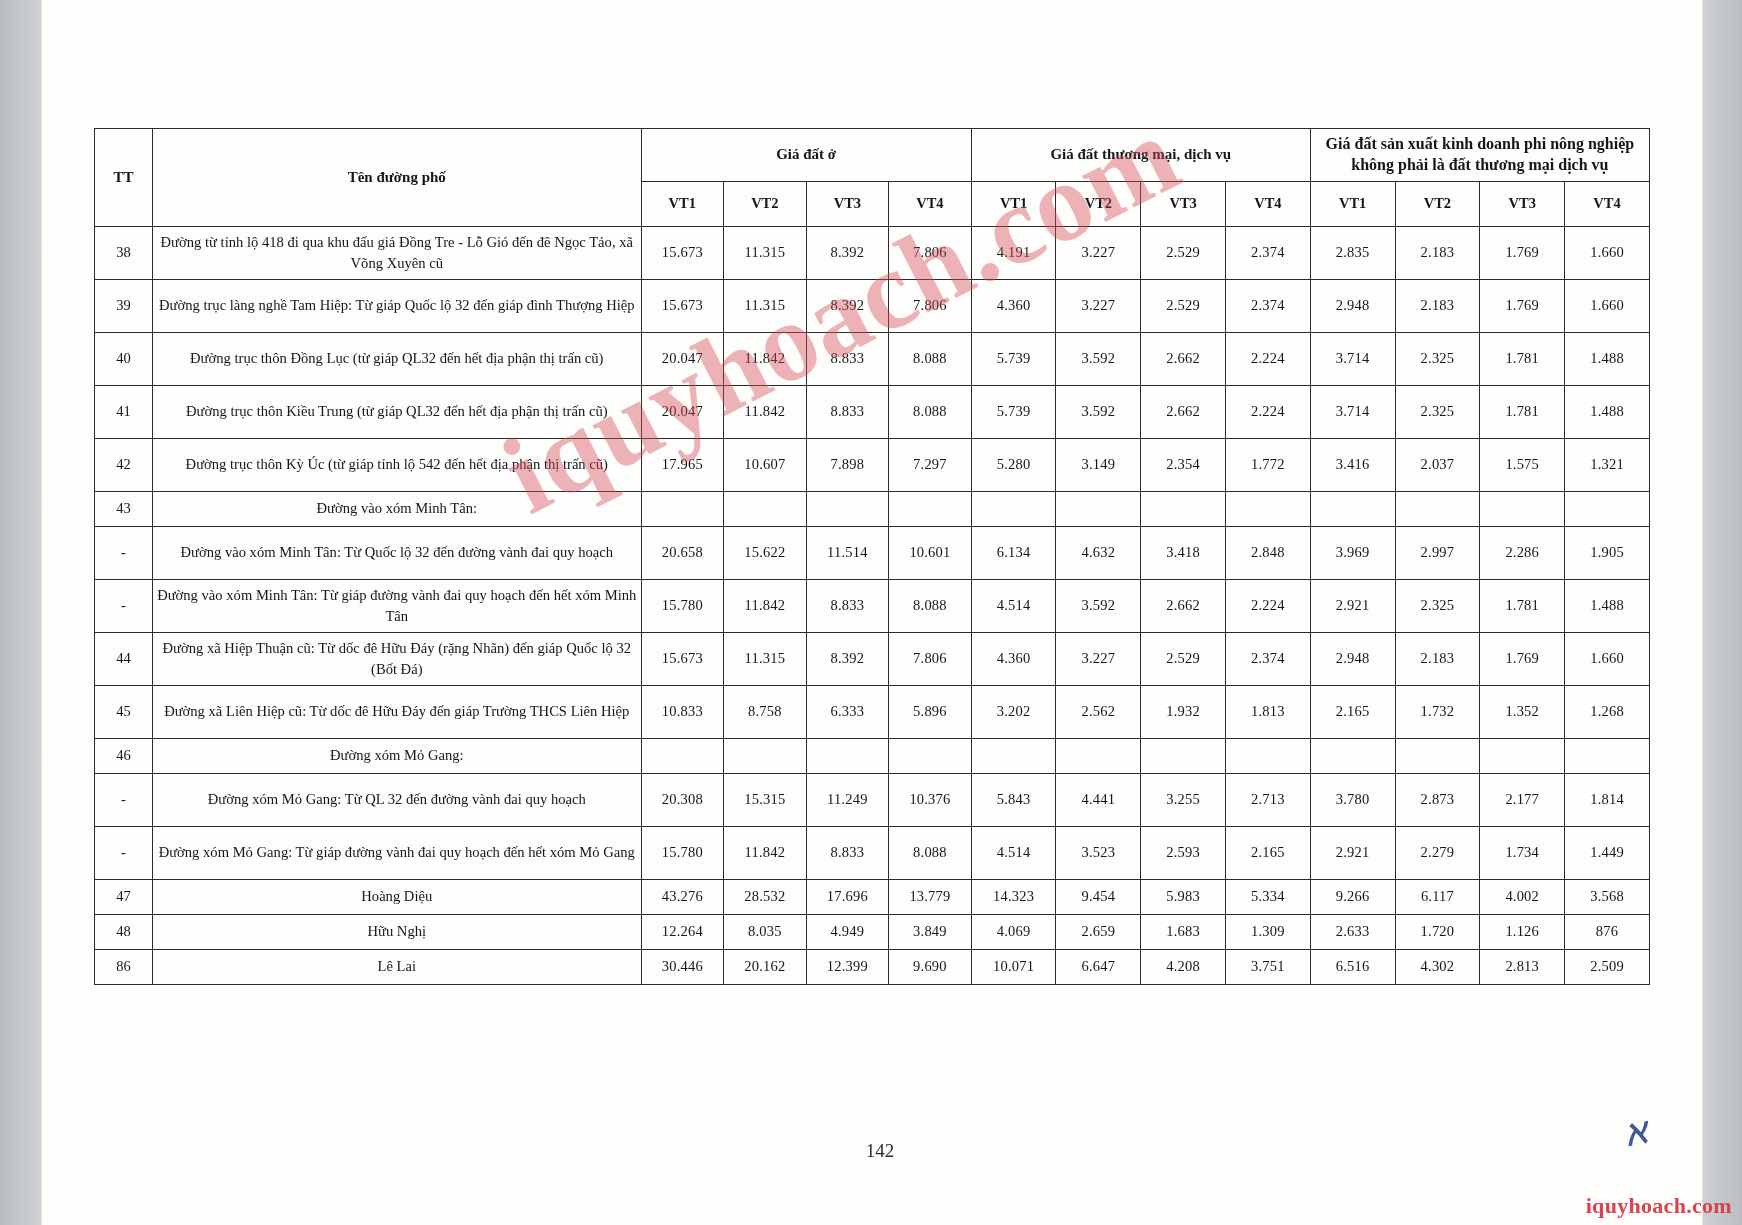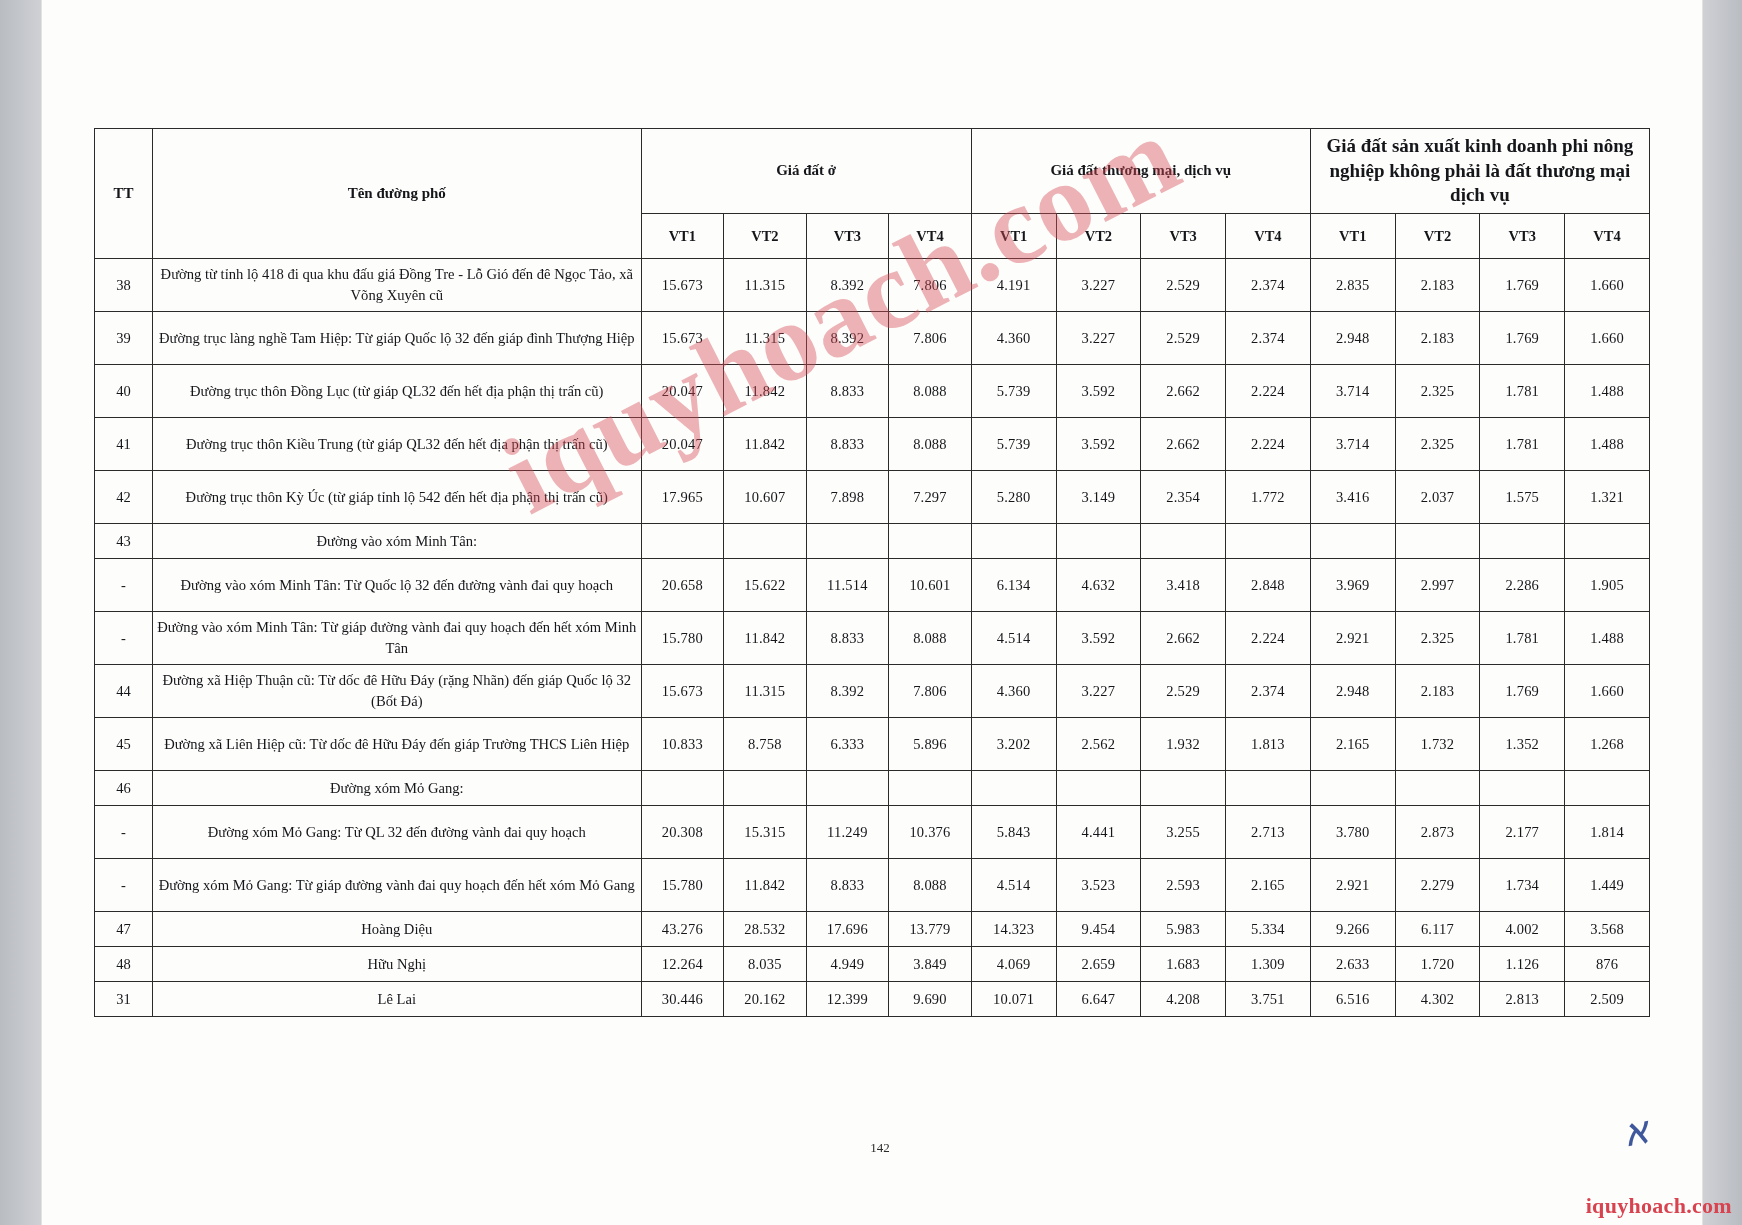--- a/index.html
+++ b/index.html
@@ -43,21 +43,21 @@
     font-weight: bold;
     text-align: center;
     vertical-align: middle;
     line-height: 1.28;
     padding: 5px 4px;
   }
   .grp-head {
     font-size: 15px;
   }
   .grp-head.small {
-    font-size: 19px;
+    font-size: 16px;
     line-height: 1.3;
   }
   .vt-head {
     font-size: 14.5px;
     height: 34px;
   }
   td.tt {
     text-align: center;
     vertical-align: middle;
     font-size: 14.5px;
@@ -77,21 +77,21 @@
     letter-spacing: 0.2px;
   }
   tr.tall td { height: 52px; }
   tr.short td { height: 34px; }
   .page-number {
     position: absolute;
     left: 16px;
     right: 0;
     top: 1140px;
     text-align: center;
-    font-size: 13px;
+    font-size: 19px;
     color: #2b2b2b;
     font-family: "Liberation Serif", serif;
   }
   .watermark {
     position: absolute;
     left: 430px;
     top: 250px;
     transform: rotate(-27deg);
     font-family: "Liberation Serif", serif;
     font-size: 112px;
@@ -418,21 +418,21 @@
             <td class="num">4.069</td>
             <td class="num">2.659</td>
             <td class="num">1.683</td>
             <td class="num">1.309</td>
             <td class="num">2.633</td>
             <td class="num">1.720</td>
             <td class="num">1.126</td>
             <td class="num">876</td>
           </tr>
           <tr class="short">
-            <td class="tt">31</td>
+            <td class="tt">86</td>
             <td class="name">Lê Lai</td>
             <td class="num">30.446</td>
             <td class="num">20.162</td>
             <td class="num">12.399</td>
             <td class="num">9.690</td>
             <td class="num">10.071</td>
             <td class="num">6.647</td>
             <td class="num">4.208</td>
             <td class="num">3.751</td>
             <td class="num">6.516</td>

